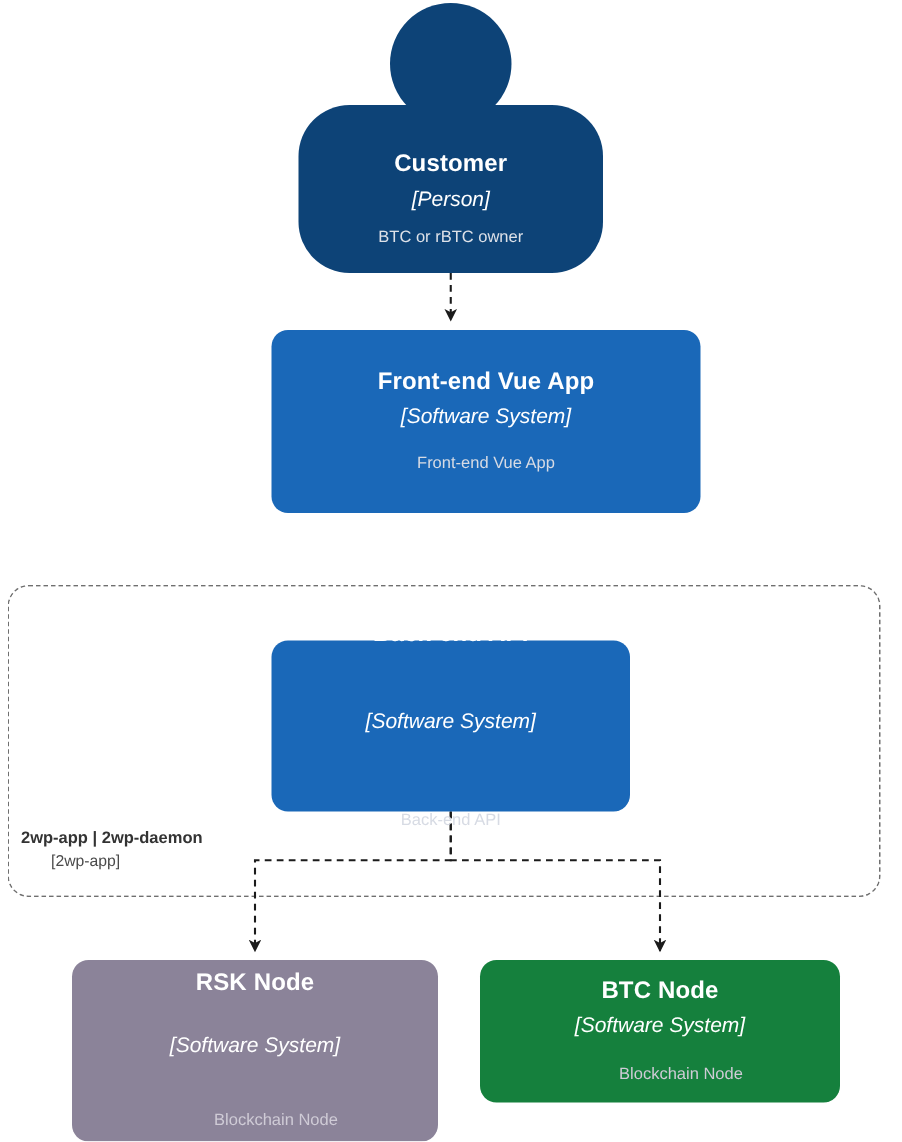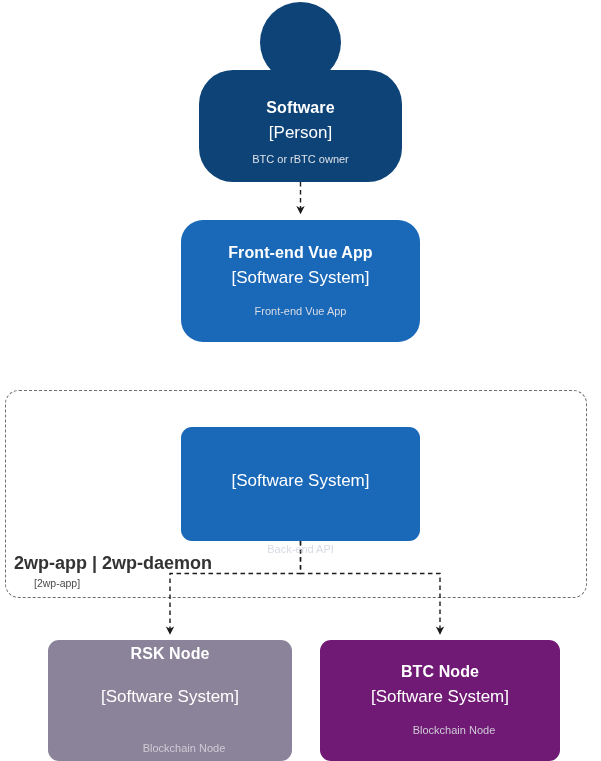--- a/index.html
+++ b/index.html
@@ -32,25 +32,26 @@
     color: #ffffff;
   }
   .c4-title {
     font-size: 16px;
     font-weight: bold;
     line-height: 1.18;
     letter-spacing: .1px;
     color: #ffffff;
   }
   .c4-type {
-    font-size: 17px;
+    font-size: 14px;
     font-weight: normal;
     line-height: 1.25;
     margin-top: 4px;
     color: #ffffff;
+    font-style: italic;
   }
   .c4-desc {
     font-size: 11px;
     font-weight: normal;
     line-height: 1.3;
     margin-top: 16px;
     color: #d7dbe4;
   }
   .c4box.node .c4-desc { color: #cfcbd6; padding-left: 28px; }
 
@@ -85,24 +86,23 @@
     justify-content: center;
     text-align: center;
   }
   #person-body .c4-title { margin-top: 14px; }
   #person-body .c4-desc  { margin-top: 9px; color: #dde1e8; text-align: right; }
 
   
   #sys-frontend {
     left: 181px;
     top: 220px;
-    width: 239px;
+    width: 286px;
     height: 122px;
     background: #1a68b8;
-    border-radius: 22px;
   }
   #sys-backend {
     left: 181px;
     top: 427px;
     width: 239px;
     height: 114px;
     background: #1a68b8;
     gap: 35px;
   }
   #sys-rsk {
@@ -110,22 +110,22 @@
     top: 640px;
     width: 244px;
     height: 121px;
     background: #8b8399;
     gap: 18px;
   }
   #sys-btc {
     left: 320px;
     top: 640px;
     width: 240px;
-    height: 121px;
-    background: #701a75;
+    height: 95px;
+    background: #15803d;
   }
 
   
   #boundary-2wp {
     position: absolute;
     left: 5px;
     top: 390px;
     width: 582px;
     height: 208px;
     box-sizing: border-box;
@@ -133,21 +133,21 @@
     border-radius: 14px;
     background: transparent;
   }
   #boundary-label-wrap {
     position: absolute;
     left: 14px;
     top: 553px;
     text-align: left;
   }
   #boundary-title {
-    font-size: 18px;
+    font-size: 11px;
     font-weight: bold;
     color: #333333;
     line-height: 1.2;
   }
   #boundary-type {
     font-size: 10.5px;
     font-weight: normal;
     color: #4a4a4a;
     line-height: 1.25;
     margin-top: 2px;
@@ -191,21 +191,21 @@
     </g>
 
     <g>
       <path d="M300.5,541 L300.5,573.5 L440,573.5 L440,634" stroke="#1b1b1b" stroke-width="1.4" fill="none" stroke-dasharray="4.5,3.5" marker-end="url(#arrowhead)"></path>
     </g>
   </svg>
 
   <div id="person-customer">
     <div id="person-head"></div>
     <div id="person-body">
-      <div class="c4-title">Software</div>
+      <div class="c4-title">Customer</div>
       <div class="c4-type">[Person]</div>
       <div class="c4-desc">BTC or rBTC owner</div>
     </div>
   </div>
 
   <div class="c4box system" id="sys-frontend">
     <div class="c4-title">Front-end Vue App</div>
     <div class="c4-type">[Software System]</div>
     <div class="c4-desc">Front-end Vue App</div>
   </div>

